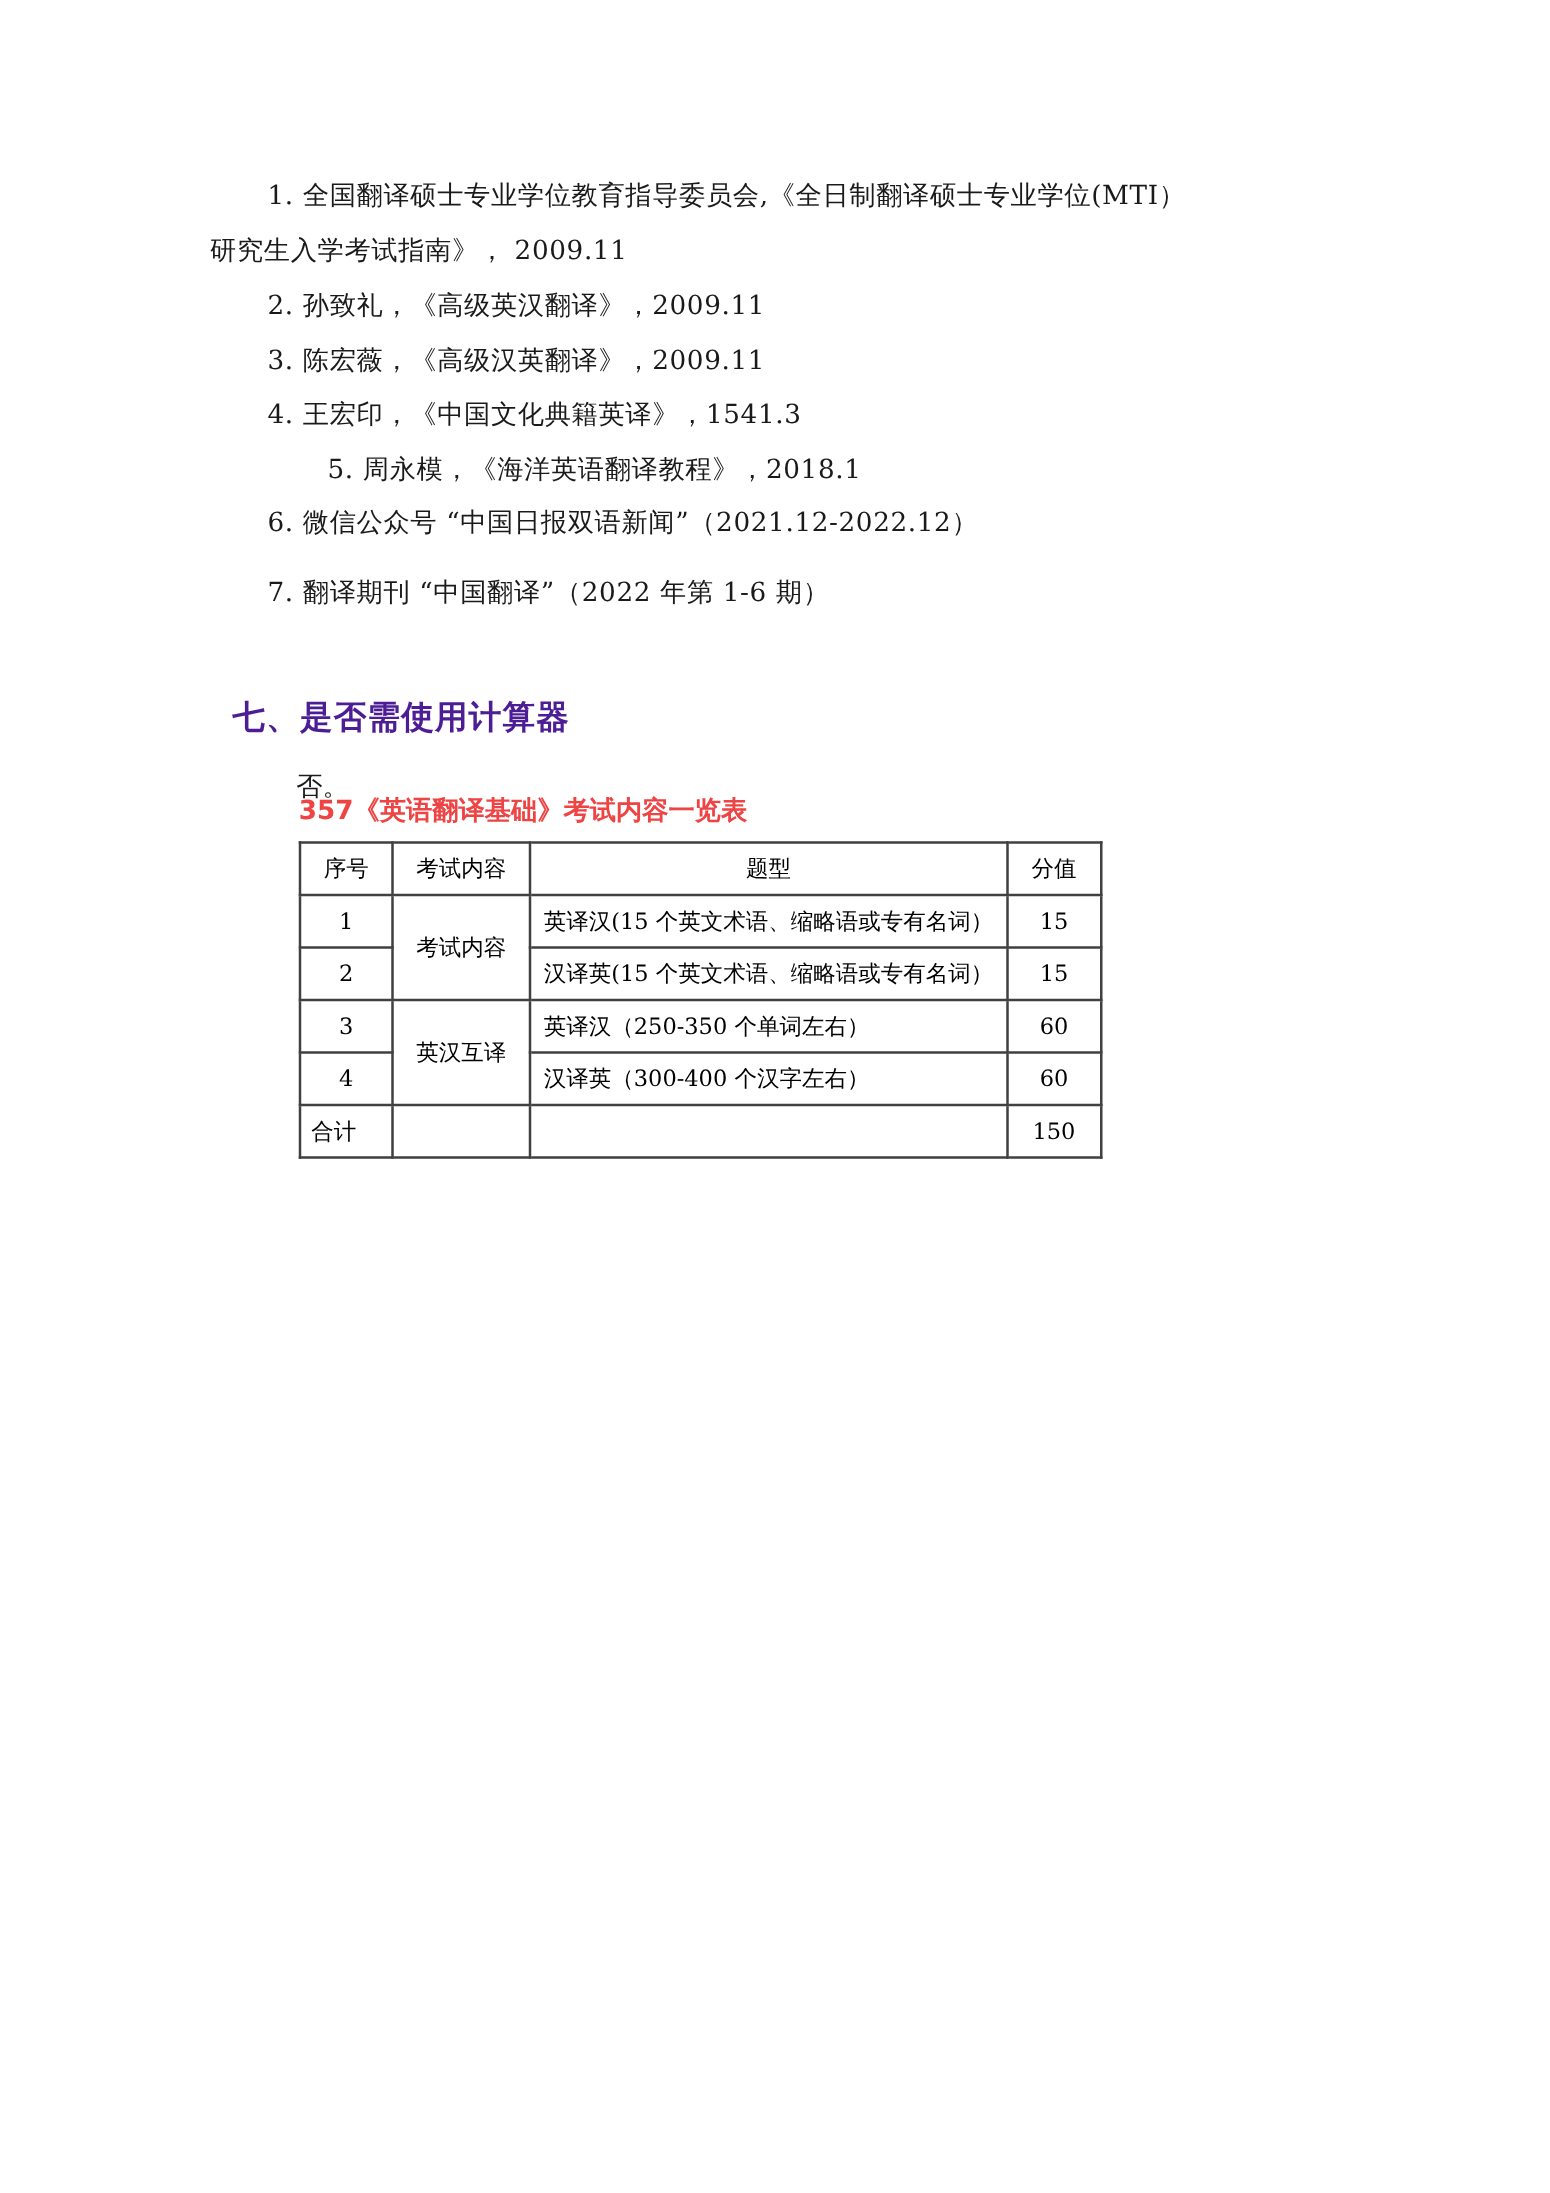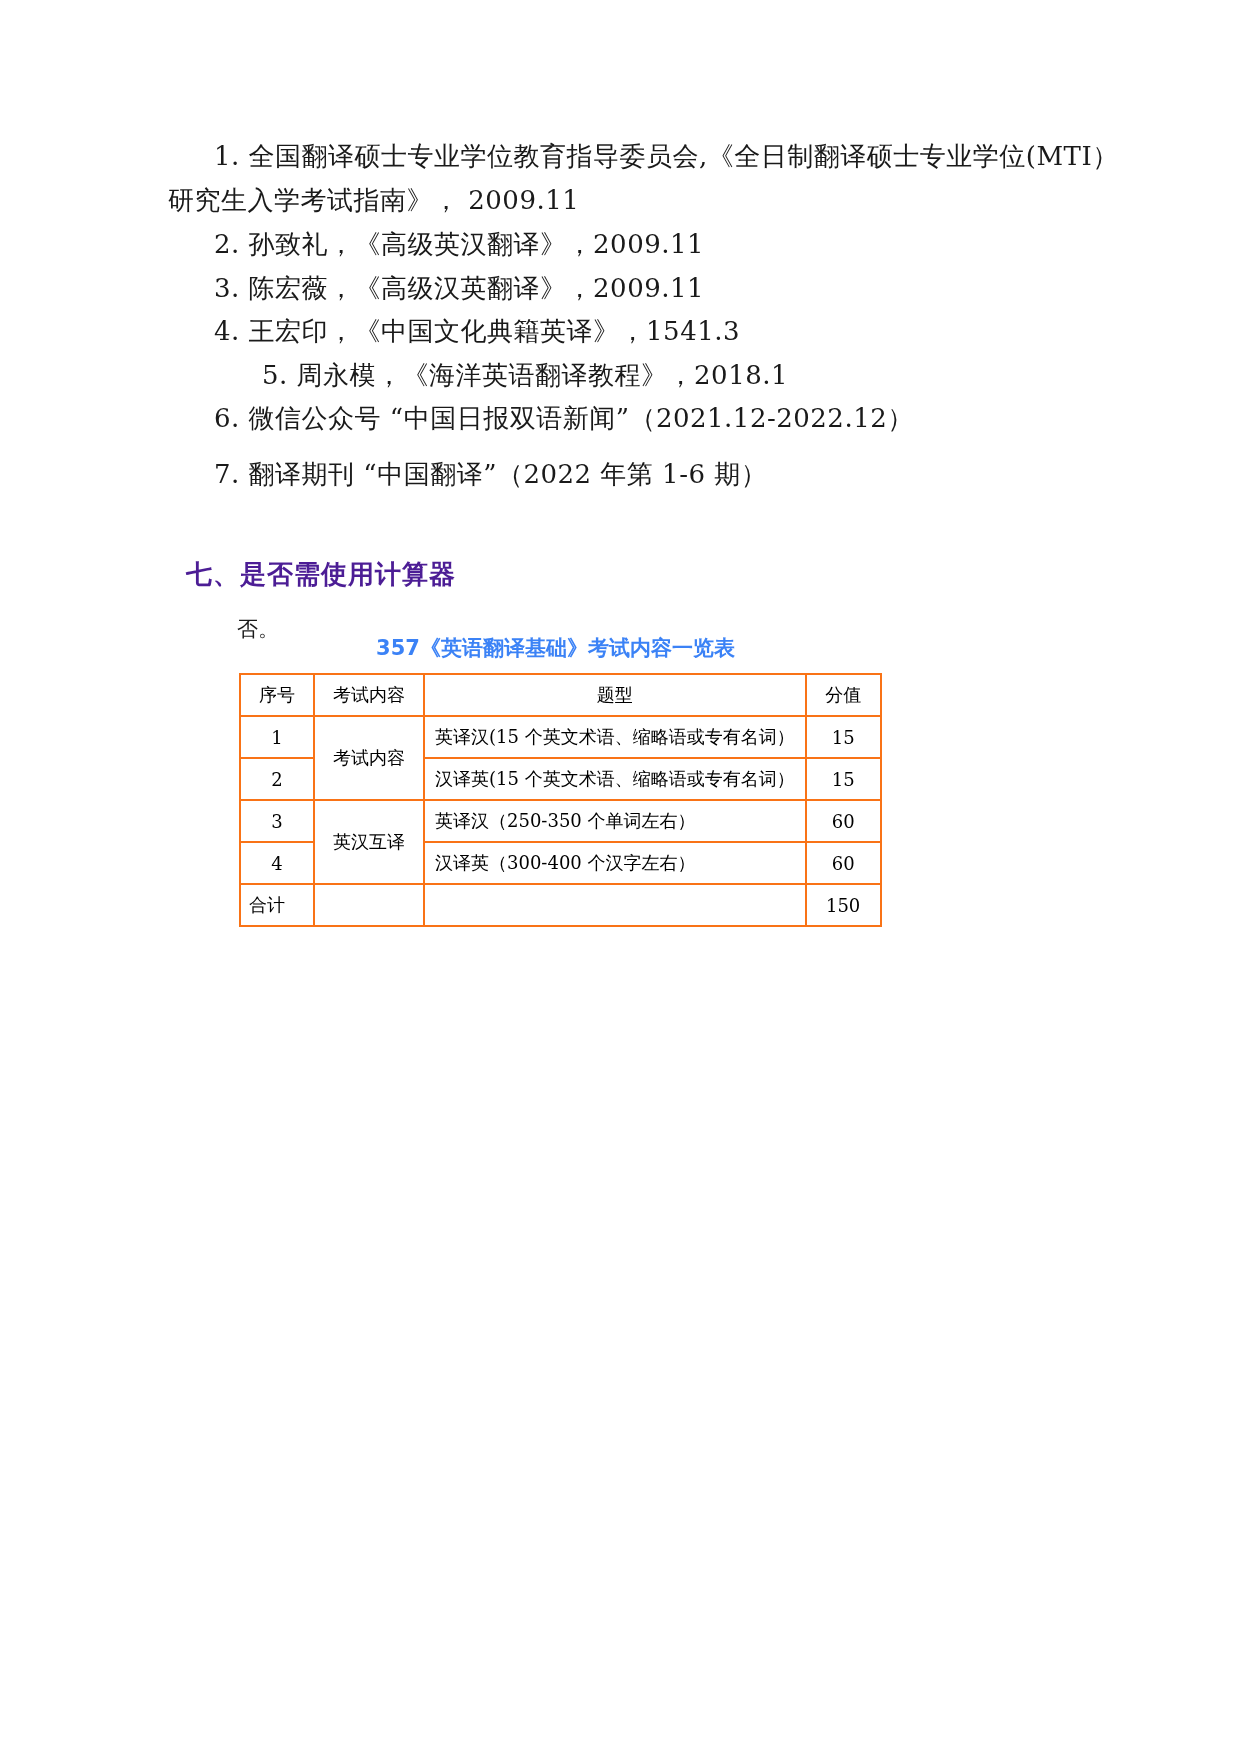--- a/index.html
+++ b/index.html
@@ -2,42 +2,42 @@
 <html><head>
   <meta charset="utf-8">
   <style>
     html, body { margin: 0; padding: 0; background: #ffffff; }
     body {
       width: 1240px; height: 1754px; position: relative; overflow: hidden;
       font-family: "DejaVu Serif", "Liberation Serif", serif;
       color: #1a1a1a;
     }
     .line {
-      position: absolute; font-size: 26px; line-height: 28px; white-space: nowrap;
+      position: absolute; font-size: 21px; line-height: 28px; white-space: nowrap;
       letter-spacing: 0.5px;
     }
     .heading {
       position: absolute; left: 186px; top: 557px;
       font-family: "DejaVu Sans", "Liberation Sans", sans-serif;
       font-weight: bold; font-size: 26px; line-height: 34px; color: #4c1d95;
       letter-spacing: 1px;
     }
     .answer { position: absolute; left: 237px; top: 615px; font-size: 21px; line-height: 28px; }
     .table-title {
-      position: absolute; left: 239px; width: 633px; top: 710px; text-align: center;
+      position: absolute; left: 239px; width: 633px; top: 710px; 
       font-family: "DejaVu Sans", "Liberation Sans", sans-serif;
-      font-weight: bold; font-size: 21px; line-height: 30px; color: #3b82f6;
+      font-weight: bold; font-size: 21px; line-height: 30px; color: #ef4444;
     }
     table.exam {
       position: absolute; left: 239px; top: 672px;
       border-collapse: collapse; font-size: 18px; color: #000;
       transform: translateY(85px);
     }
     table.exam td {
-      border: 2px solid #f97316; height: 42px; padding: 0 10px; box-sizing: border-box;
+      border: 2px solid #404040; height: 42px; padding: 0 10px; box-sizing: border-box;
       vertical-align: middle; white-space: nowrap;
     }
     td.c { text-align: center; }
     td.l { text-align: left; }
     col.c1 { width: 74px; } col.c2 { width: 110px; } col.c3 { width: 374px; } col.c4 { width: 75px; }
   </style>
 </head>
 <body>
 
 <div>

